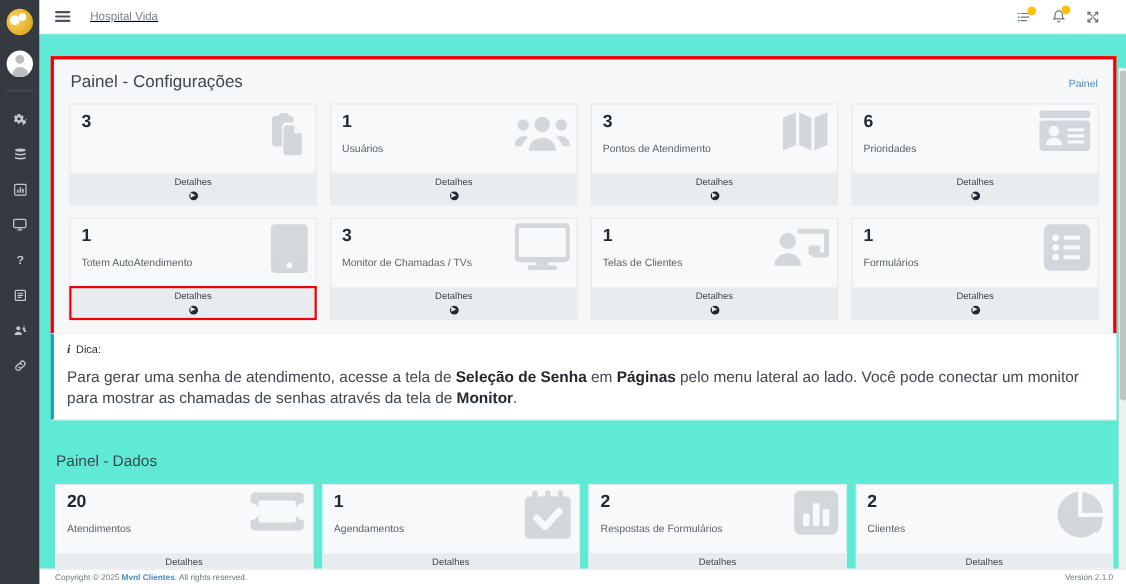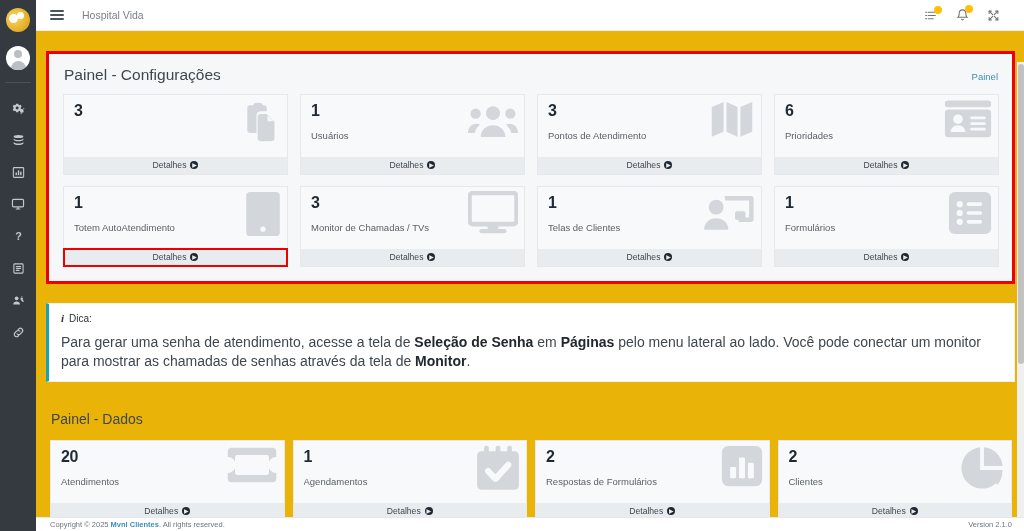--- a/index.html
+++ b/index.html
@@ -47,21 +47,21 @@
   }
   .side-sep { width: 26px; height: 1px; background: #4a5058; margin: 12px 0 10px; }
   .nav-list { display: flex; flex-direction: column; align-items: center; gap: 14px; margin-top: 6px; }
   .nav-item {
     width: 26px; height: 18px; display: flex; align-items: center; justify-content: center;
     color: #c2c7d0; cursor: pointer;
   }
   .nav-item svg { display: block; }
 
   
-  .main { flex: 1; display: flex; flex-direction: column; background: #eab308; min-width: 0; position: relative; }
+  .main { flex: 1; display: flex; flex-direction: column; background: #5eead4; min-width: 0; position: relative; text-decoration: underline; }
 
   .topbar {
     height: 31px; background: #ffffff; display: flex; align-items: center;
     padding: 0 10px 0 14px; border-bottom: 1px solid #eceef1; flex: 0 0 31px;
   }
   .hamburger { width: 14px; display: flex; flex-direction: column; gap: 2.5px; cursor: pointer; }
   .hamburger span { display: block; height: 1.6px; background: #4b545c; border-radius: 1px; }
   .brand-title { margin-left: 18px; font-size: 10.5px; color: #7b8189; }
   .topbar-spacer { flex: 1; }
   .topbar-icons { display: flex; align-items: center; gap: 18px; padding-right: 14px; }
@@ -95,21 +95,21 @@
   .card-body { position: relative; height: 62px; padding: 8px 10px 0 10px; overflow: hidden; }
   .card-number { font-size: 16px; font-weight: bold; color: #1f2933; line-height: 1; letter-spacing: -0.3px; }
   .card-label { margin-top: 11px; font-size: 9.5px; color: #5a6168; white-space: nowrap; overflow: hidden; text-overflow: ellipsis; }
   .card-icon {
     position: absolute; right: 6px; top: 4px; color: #d2d6da;
     opacity: .95; pointer-events: none;
   }
   .card-footer {
     background: #e9ecef; text-align: center; padding: 3px 0 4px;
     font-size: 8.6px; color: #3f474e; cursor: pointer;
-    display: flex; align-items: center; justify-content: center; gap: 4px;
+    display: flex; align-items: center; justify-content: center; gap: 4px; flex-direction: column;
   }
   .card-footer .arrow-circle {
     width: 8px; height: 8px; border-radius: 50%; background: #1f2933;
     display: inline-flex; align-items: center; justify-content: center;
     color: #e9ecef; font-size: 6px; line-height: 1;
   }
   .footer-highlight { outline: 2.4px solid #ee0000; outline-offset: -1px; }
 
   
   .tip {

